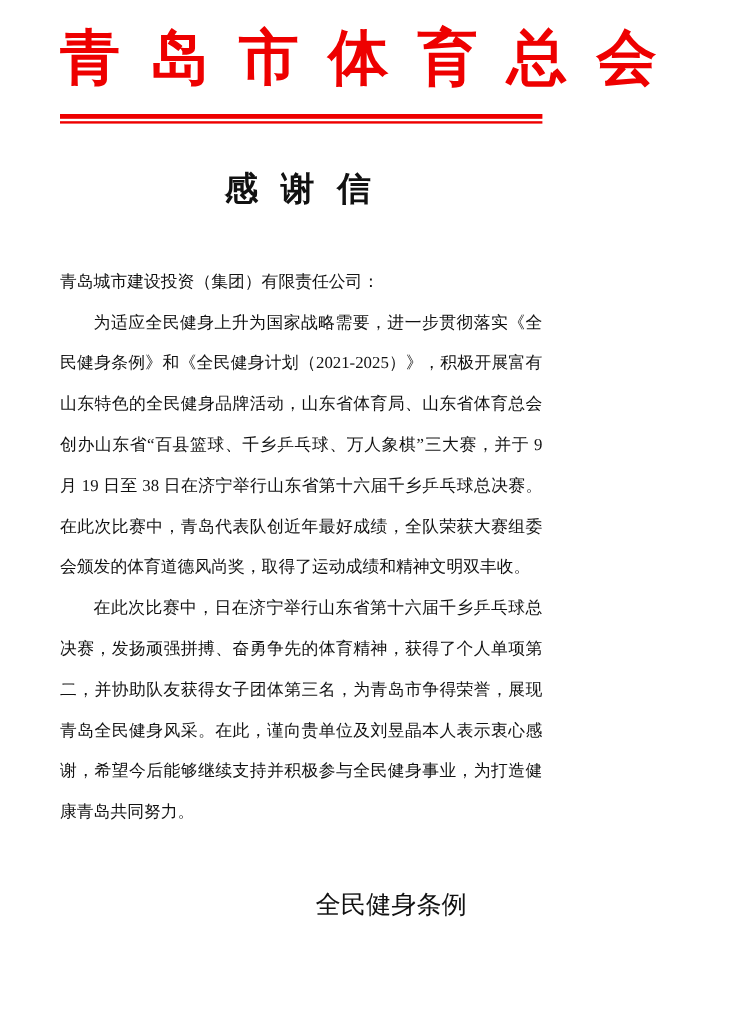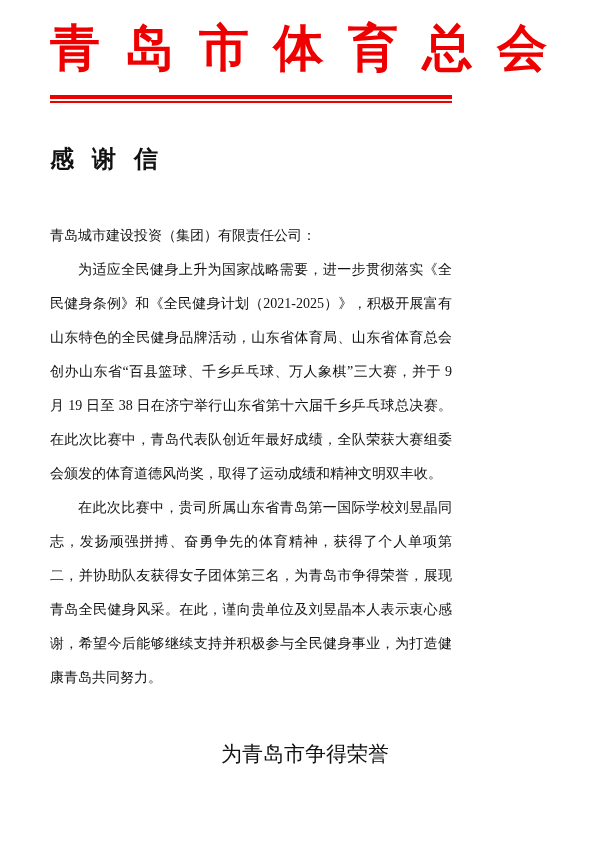--- a/index.html
+++ b/index.html
@@ -35,23 +35,24 @@
   
   .red-rule {
     margin-top: 15px;
     height: 2px;               
     border-top: 4px solid #ee0000;
     border-bottom: 2px solid #ee0000;
   }
   
   .letter-title {
     margin: 36px 0 0 0;
-    font-size: 24px;
+    font-size: 28px;
     line-height: 40px;
     font-weight: bold;
+    text-align: center;
     letter-spacing: 6px;
     color: #111111;
   }
   
   .letter-body {
     margin-top: 40px;
     font-size: 14px;
     line-height: 34px;
     text-align: justify;
     text-justify: inter-ideograph;
@@ -86,21 +87,21 @@
 
   <div class="letterhead">青 岛 市 体 育 总 会</div>
 
   <div class="red-rule"></div>
 
   <h1 class="letter-title">感 谢 信</h1>
 
   <div class="letter-body">
     <p class="salutation">青岛城市建设投资（集团）有限责任公司：</p>
     <p class="para">为适应全民健身上升为国家战略需要，进一步贯彻落实《全民健身条例》和《全民健身计划（2021-2025）》，积极开展富有山东特色的全民健身品牌活动，山东省体育局、山东省体育总会创办山东省“百县篮球、千乡乒乓球、万人象棋”三大赛，并于 9 月 19 日至 38 日在济宁举行山东省第十六届千乡乒乓球总决赛。在此次比赛中，青岛代表队创近年最好成绩，全队荣获大赛组委会颁发的体育道德风尚奖，取得了运动成绩和精神文明双丰收。</p>
-    <p class="para">在此次比赛中，贵司所属山东省青岛第一国际学校刘昱晶同志，发扬顽强拼搏、奋勇争先的体育精神，获得了个人单项第二，并协助队友获得女子团体第三名，为青岛市争得荣誉，展现青岛全民健身风采。在此，谨向贵单位及刘昱晶本人表示衷心感谢，希望今后能够继续支持并积极参与全民健身事业，为打造健康青岛共同努力。</p>
+    <p class="para">在此次比赛中，日在济宁举行山东省第十六届千乡乒乓球总决赛，发扬顽强拼搏、奋勇争先的体育精神，获得了个人单项第二，并协助队友获得女子团体第三名，为青岛市争得荣誉，展现青岛全民健身风采。在此，谨向贵单位及刘昱晶本人表示衷心感谢，希望今后能够继续支持并积极参与全民健身事业，为打造健康青岛共同努力。</p>
   </div>
 
   <div class="sign-block">
-    <div class="signature">为青岛市争得荣誉</div>
+    <div class="signature">全民健身条例</div>
 
   </div>
 
 </div>
 
 </body></html>

